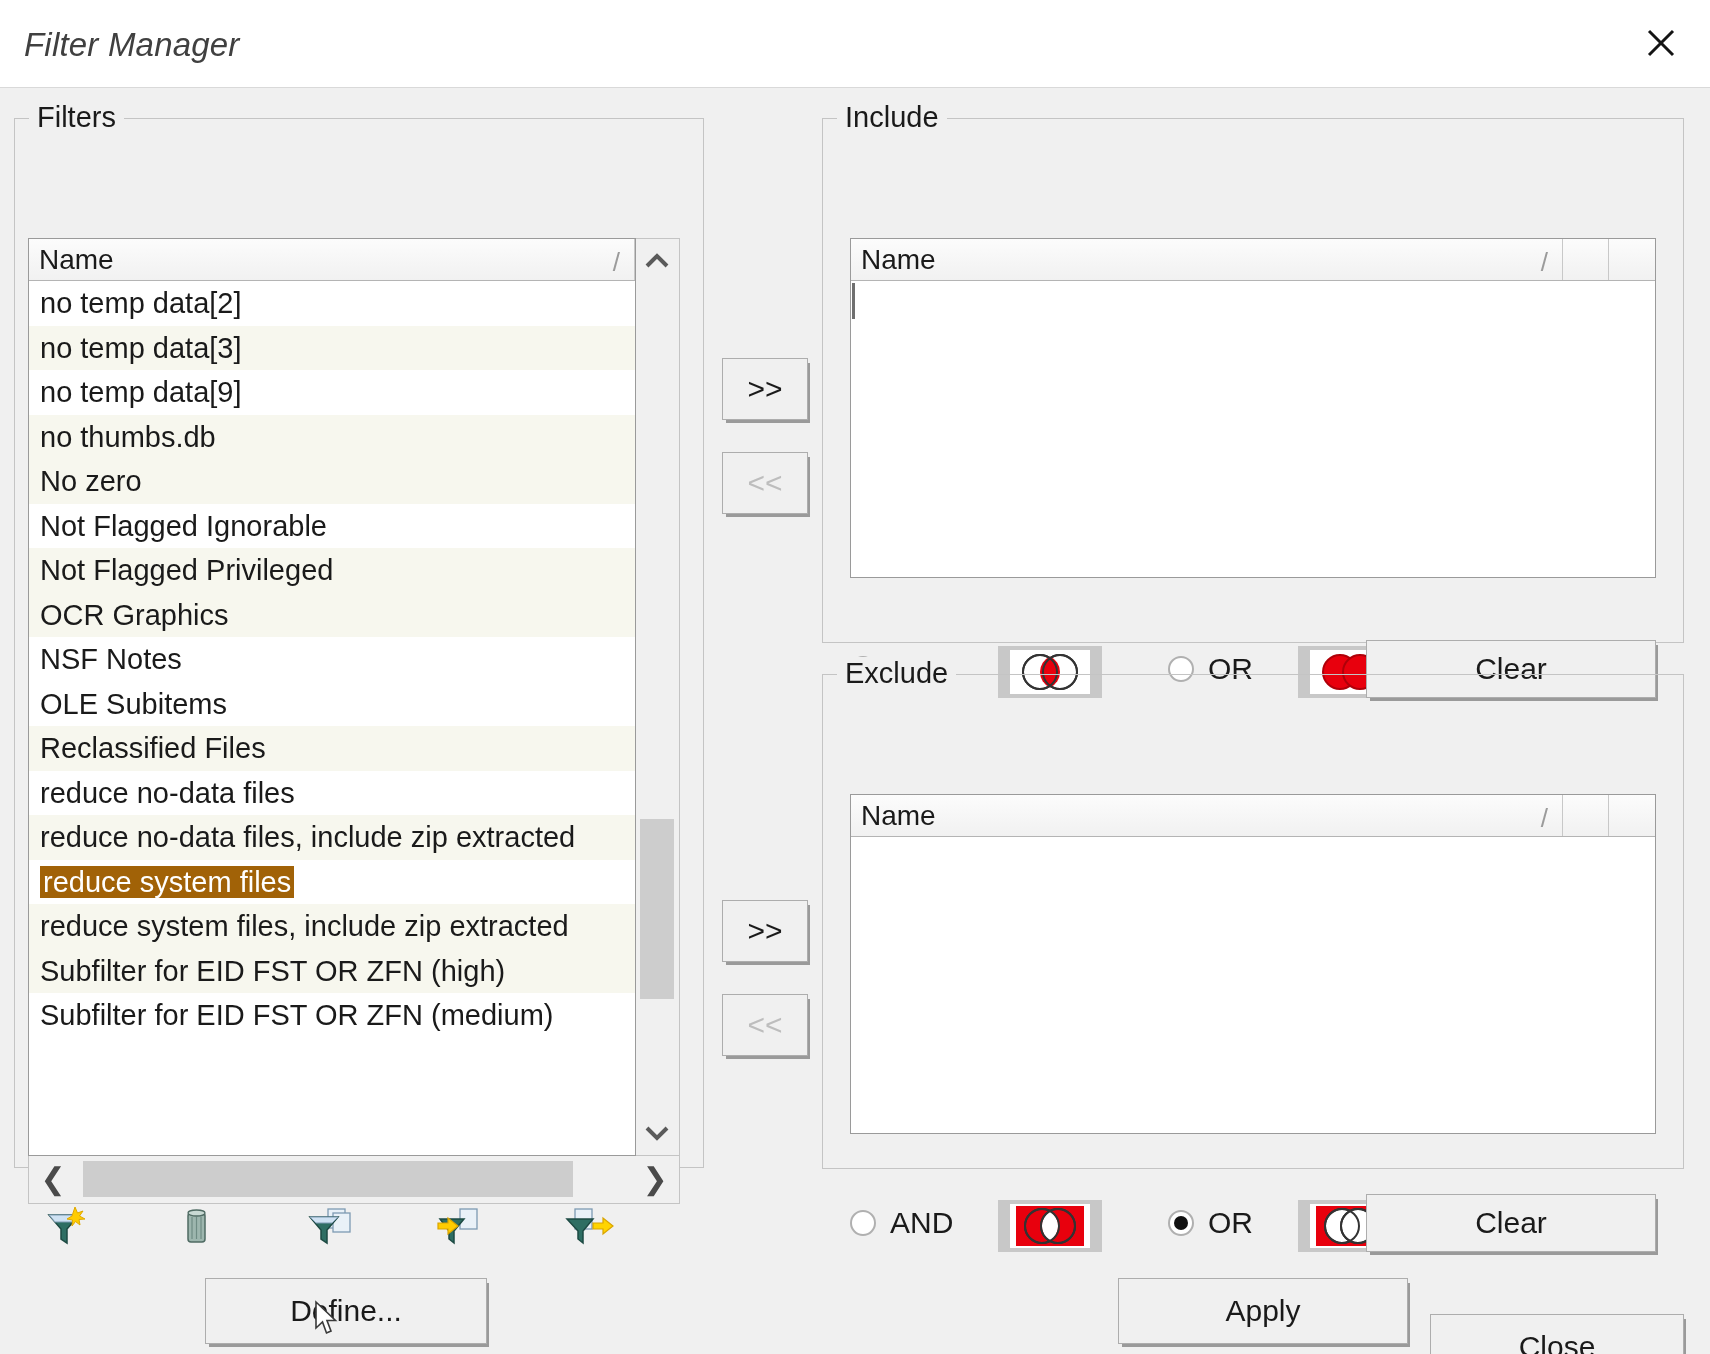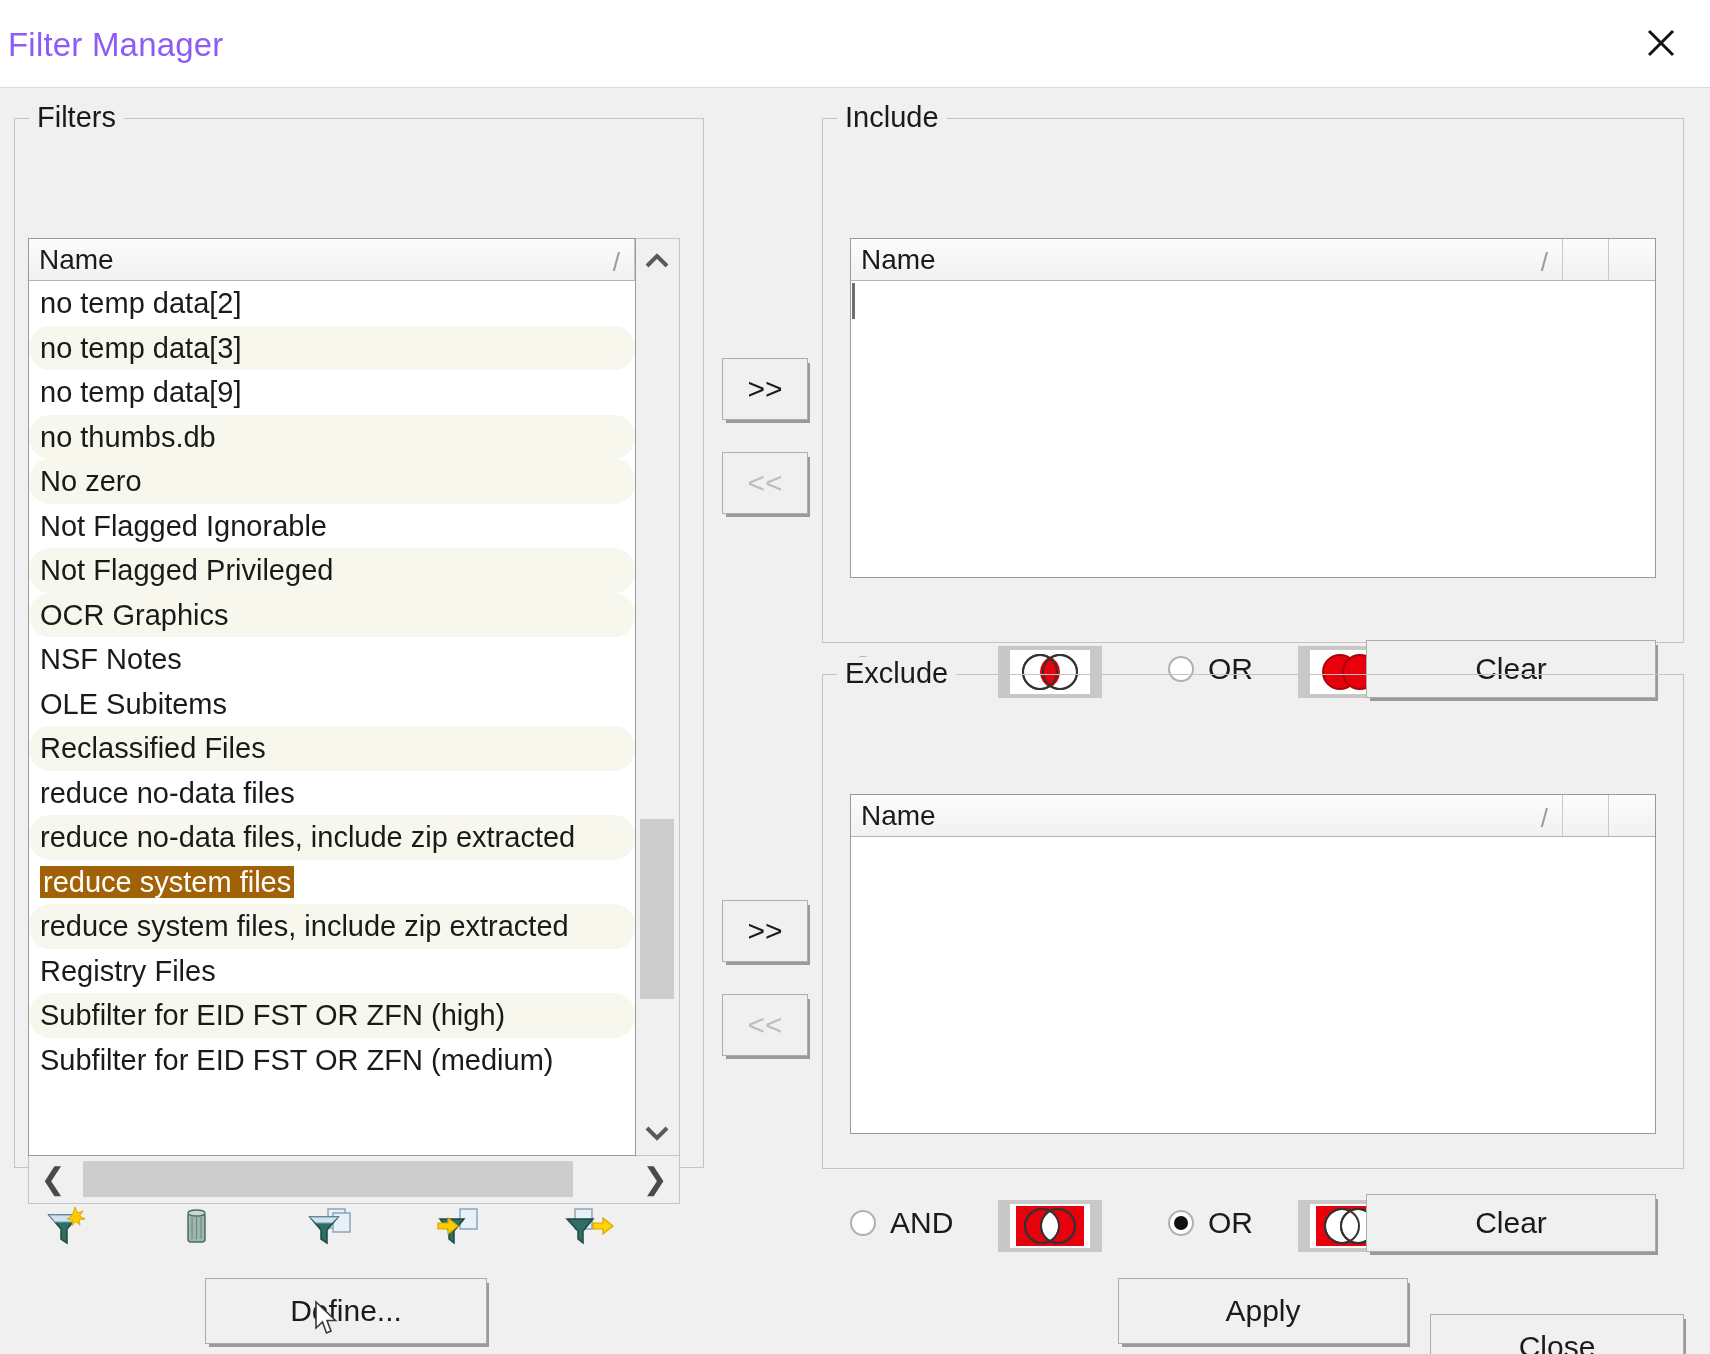--- a/index.html
+++ b/index.html
@@ -29,26 +29,27 @@
     position: absolute;
     left: 0; top: 0;
     width: 1710px;
     height: 88px;
     background: #ffffff;
     border-bottom: 1px solid #d9d9d9;
     box-sizing: border-box;
   }
   .title-text {
     position: absolute;
-    left: 8px;
+    left: 24px;
     top: 26px;
     font-size: 33px;
-    color: #8b5cf6;
+    color: #404040;
     letter-spacing: 0.2px;
     white-space: nowrap;
+    font-style: italic;
   }
   .close-x {
     position: absolute;
     right: 0px;
     top: 0px;
     width: 98px;
     height: 86px;
     display: flex;
     align-items: center;
     justify-content: center;
@@ -137,21 +138,20 @@
     overflow: hidden;
   }
   .row {
     height: 44.5px;
     line-height: 44.5px;
     font-size: 29px;
     color: #1a1a1a;
     padding-left: 11px;
     white-space: nowrap;
     box-sizing: border-box;
-    border-radius: 21px;
   }
   .row.alt { background: #f7f7ee; }
   .row.sel {
     background: transparent;
   }
   .row.sel > span {
     background: #a16207;
     color: #ffffff;
     padding: 0 3px;
   }
@@ -398,21 +398,20 @@
           <div class="row"><span>Not Flagged Ignorable</span></div>
           <div class="row alt"><span>Not Flagged Privileged</span></div>
           <div class="row alt"><span>OCR Graphics</span></div>
           <div class="row"><span>NSF Notes</span></div>
           <div class="row"><span>OLE Subitems</span></div>
           <div class="row alt"><span>Reclassified Files</span></div>
           <div class="row"><span>reduce no-data files</span></div>
           <div class="row alt"><span>reduce no-data files, include zip extracted</span></div>
           <div class="row sel"><span>reduce system files</span></div>
           <div class="row alt"><span>reduce system files, include zip extracted</span></div>
-          <div class="row"><span>Registry Files</span></div>
           <div class="row alt"><span>Subfilter for EID FST OR ZFN (high)</span></div>
           <div class="row"><span>Subfilter for EID FST OR ZFN (medium)</span></div>
         </div>
     </div>
 
     <div class="vscroll">
       <div class="arrow up">
         <svg width="26" height="18" viewBox="0 0 26 18">
             <polyline points="3,14 13,4 23,14" fill="none" stroke="#5a5a5a" stroke-width="4"></polyline>
           </svg>

